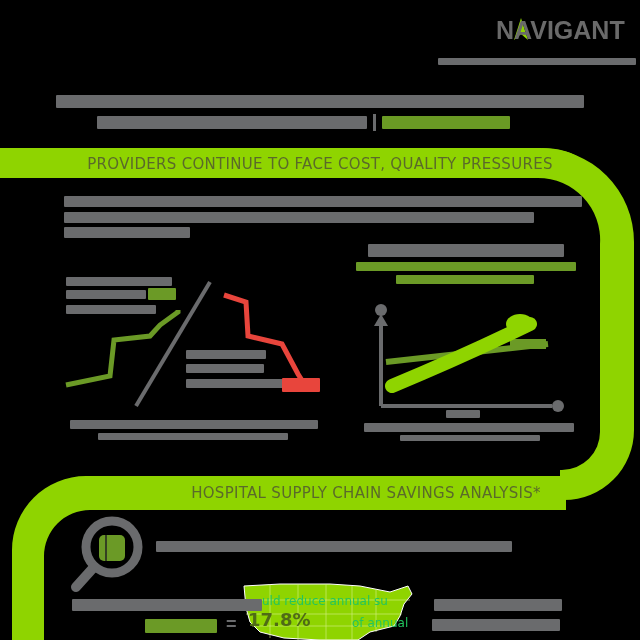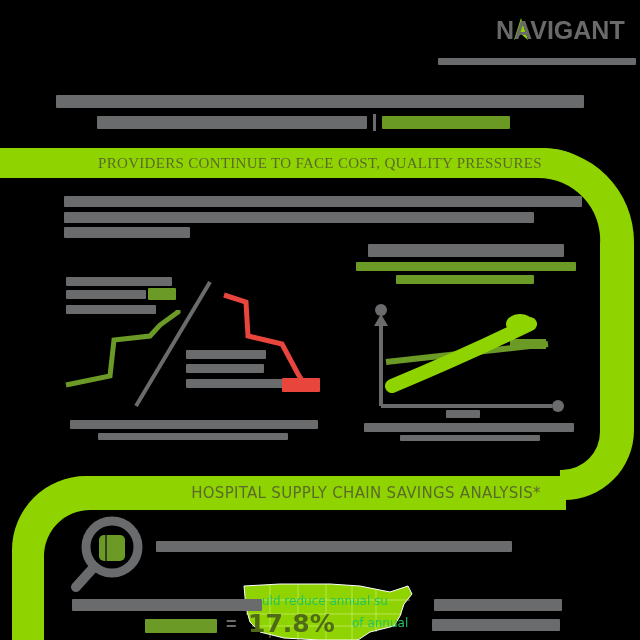--- a/index.html
+++ b/index.html
@@ -18,21 +18,21 @@
 
   
   .ribbon-svg { left: 0; top: 0; width: 640px; height: 640px; }
 
   .band-label { color: #5a6a2a; font-size: 15px; letter-spacing: 0.3px; font-family: "DejaVu Sans", sans-serif; font-weight: 400; white-space: nowrap; text-align: center; }
 
   .blur-bar { background: #6a6b6d; border-radius: 1px; height: 9px; }
   .blur-bar.green { background: #6b9a26; }
   .blur-bar.red { background: #e8453c; }
 
-  .pct-text { color: #4f6b16; font-family: "DejaVu Sans", sans-serif; font-weight: 700; font-size: 25px; }
+  .pct-text { color: #4f6b16; font-family: "DejaVu Sans", sans-serif; font-weight: 700; font-size: 18px; }
   .small-green-text { color: #22c55e; font-family: "DejaVu Sans", sans-serif; font-size: 12px; }
 </style>
 </head>
 <body>
 
 <svg class="abs ribbon-svg" viewBox="0 0 640 640">
 
   <path d="M0 148 L540 148 Q600 148 616 210 L616 430 Q616 486 560 486 L80 486 Q26 486 26 540 L26 640 L10 640 L10 640 L48 640 L48 545 Q48 515 80 515 L560 515 Q640 515 640 430 L640 210 Q640 120 540 120 L0 120 Z" fill="none"></path>
   <path d="M0 150 L548 150 Q598 152 598 230 L598 428 Q598 470 556 470 L80 470 Q22 472 10 535 L10 640 L44 640 L44 555 Q46 506 96 506 L560 506 Q628 506 630 428 L630 226 Q626 152 552 150 Z" fill="#8fd400" stroke="none" opacity="0"></path>
 
@@ -52,21 +52,21 @@
 <div class="abs logo-sub"></div>
 
 <div class="abs" style="left:0;top:0;width:640px;height:0;">
   <div class="abs title-line" style="left:56px;top:95px;width:528px;"></div>
   <div class="abs title-line" style="left:97px;top:116px;width:270px;"></div>
   <div class="abs title-sep" style="left:373px;top:114px;"></div>
   <div class="abs title-date" style="left:382px;top:116px;width:128px;"></div>
 
 </div>
 
-<div class="abs band-label" style="left:0;top:155px;width:640px;font-family:Liberation Serif, serif;">PROVIDERS CONTINUE TO FACE COST, QUALITY PRESSURES</div>
+<div class="abs band-label" style="left:0;top:155px;width:640px;">PROVIDERS CONTINUE TO FACE COST, QUALITY PRESSURES</div>
 
 <div class="abs" style="left:64px;top:196px;width:520px;height:50px;">
 
   <div class="blur-bar" style="position:absolute;left:0;top:0;width:518px;height:11px;"></div>
   <div class="blur-bar" style="position:absolute;left:0;top:16px;width:470px;height:11px;"></div>
   <div class="blur-bar" style="position:absolute;left:0;top:31px;width:126px;height:11px;"></div>
 </div>
 
 <div class="abs" style="left:60px;top:270px;width:270px;height:170px;">
 

